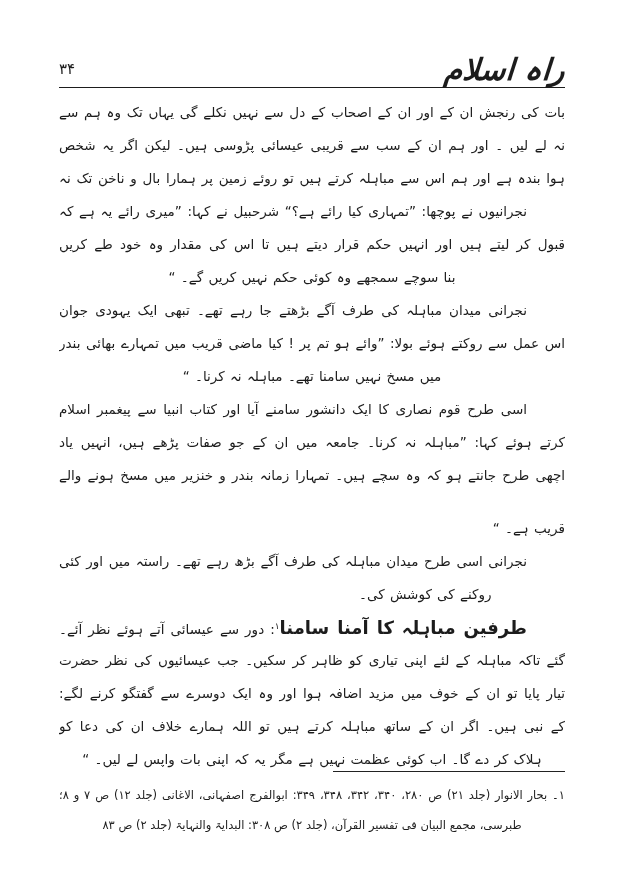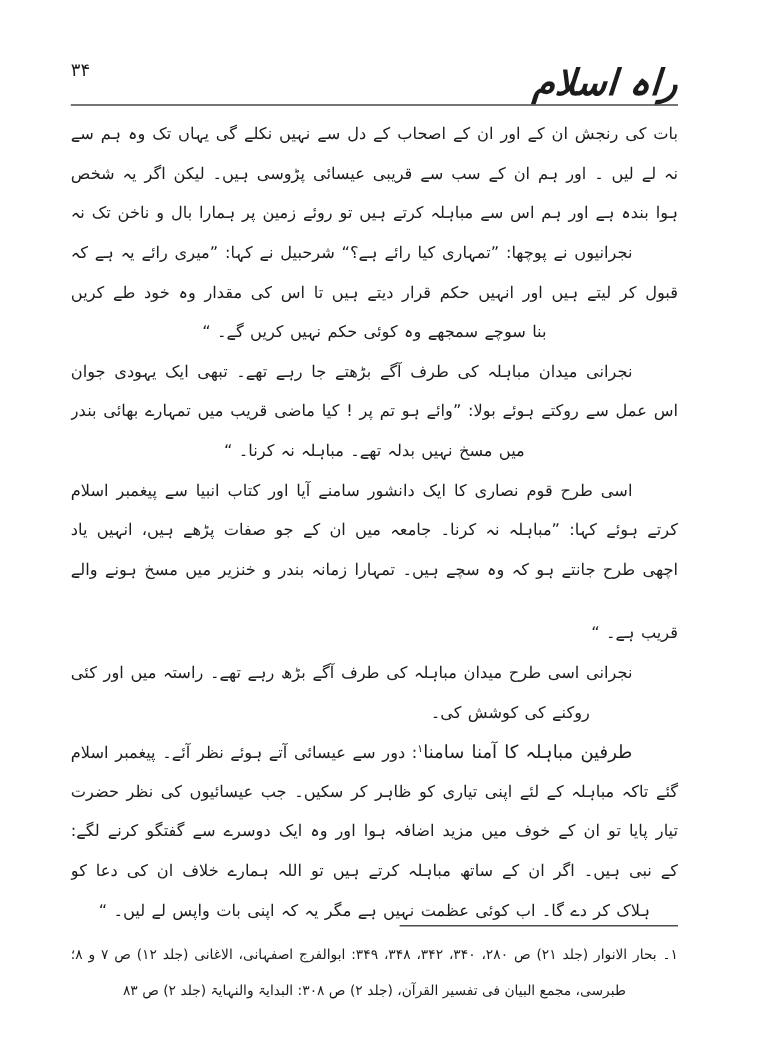--- a/index.html
+++ b/index.html
@@ -30,42 +30,42 @@
     font-size:30px;
     font-weight:bold;
     font-style:italic;
     letter-spacing:-1px;
     line-height:1.1;
     display:inline-block;
     transform:skewX(-4deg);
   }
   .page-number {
     font-size:15px;
-    padding-bottom:19px;
+    padding-bottom:8px;
   }
   .body-text {
     margin-top:8px;
     font-size:13.5px;
     line-height:33px;
   }
   .para { margin:0; }
   .line {
     height:33px;
     overflow:hidden;
     text-align:justify;
     text-align-last:justify;
     word-spacing:1px;
   }
   .line.center { text-align:right; text-align-last:center; }
   .line.right  { text-align:right;  text-align-last:right;margin-top:20px; }
   .line.left   { text-align:right;   text-align-last:left; padding-left:300px; }
   .line.indent { padding-right:38px; }
   .line b.heading {
-    font-size:15px;
-    font-weight:normal;
+    font-size:18px;
+    font-weight:bold;
   }
   .line sup {
     font-size:9px;
     vertical-align:super;
     line-height:0;
   }
   .footnotes {
     position:absolute;
     top:771px;
     left:59px; right:74px;
@@ -105,21 +105,21 @@
           <div class="line justify">ہوا بندہ ہے اور ہم اس سے مباہلہ کرتے ہیں تو روئے زمین پر ہمارا بال و ناخن تک نہ بچے گا۔ ”</div>
         </div>
         <div class="para">
           <div class="line justify indent">نجرانیوں نے پوچھا: ”تمہاری کیا رائے ہے؟“ شرحبیل نے کہا: ”میری رائے یہ ہے کہ ہم جزیہ دینا</div>
           <div class="line justify">قبول کر لیتے ہیں اور انہیں حکم قرار دیتے ہیں تا اس کی مقدار وہ خود طے کریں کیونکہ میں یہ سمجھتا ہوں کہ وہ</div>
           <div class="line center">بنا سوچے سمجھے وہ کوئی حکم نہیں کریں گے۔ “</div>
         </div>
         <div class="para">
           <div class="line justify indent">نجرانی میدان مباہلہ کی طرف آگے بڑھتے جا رہے تھے۔ تبھی ایک یہودی جوان سامنے آیا اور انہیں</div>
           <div class="line justify">اس عمل سے روکتے ہوئے بولا: ”وائے ہو تم پر ! کیا ماضی قریب میں تمہارے بھائی بندر و خنزیر کی صورت</div>
-          <div class="line center">میں مسخ نہیں بدلہ تھے۔ مباہلہ نہ کرنا۔ “</div>
+          <div class="line center">میں مسخ نہیں سامنا تھے۔ مباہلہ نہ کرنا۔ “</div>
         </div>
         <div class="para">
           <div class="line justify indent">اسی طرح قوم نصاری کا ایک دانشور سامنے آیا اور کتاب انبیا سے پیغمبر اسلام کی عظمت کی یاد دہانی</div>
           <div class="line justify">کرتے ہوئے کہا: ”مباہلہ نہ کرنا۔ جامعہ میں ان کے جو صفات پڑھے ہیں، انہیں یاد کیجئے۔ خدا کی قسم ! تم سب</div>
           <div class="line justify">اچھی طرح جانتے ہو کہ وہ سچے ہیں۔ تمہارا زمانہ بندر و خنزیر میں مسخ ہونے والے تمہارے بھائیوں سے</div>
           <div class="line right">قریب ہے۔ “</div>
         </div>
         <div class="para">
           <div class="line justify indent">نجرانی اسی طرح میدان مباہلہ کی طرف آگے بڑھ رہے تھے۔ راستہ میں اور کئی لوگوں نے انہیں</div>
           <div class="line left">روکنے کی کوشش کی۔</div>

